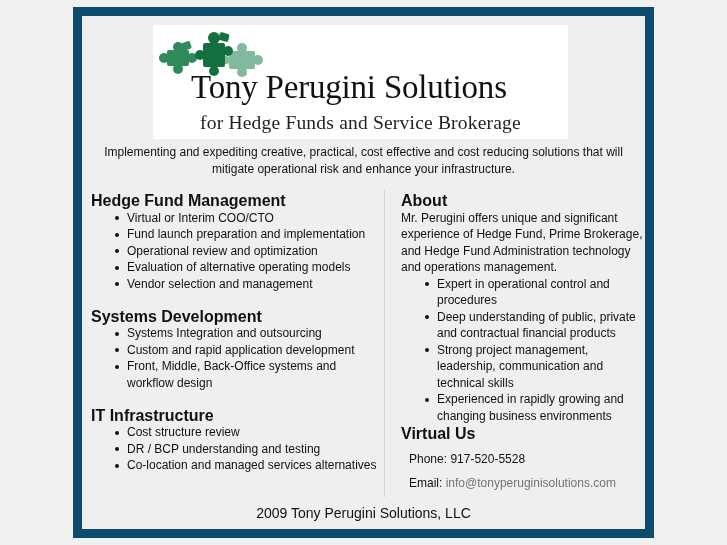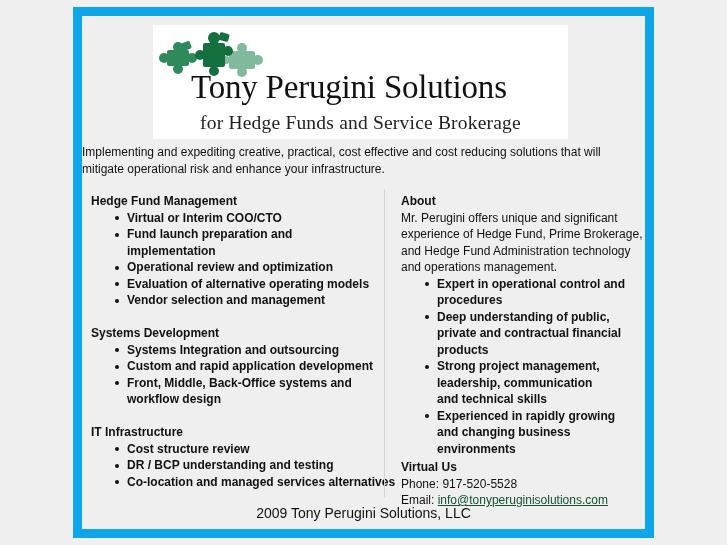--- a/index.html
+++ b/index.html
@@ -14,21 +14,21 @@
       font-family: "Liberation Sans", "DejaVu Sans", sans-serif;
       color: #111;
       font-size: 12px;
     }
     .outer {
       position: absolute;
       left: 73px;
       top: 7px;
       width: 563px;
       height: 513px;
-      border: 9px solid #0ea5e9;
+      border: 9px solid #0c4a6e;
       background: #efefef;
     }
     .logo {
       position: absolute;
       left: 71px;
       top: 9px;
       width: 415px;
       height: 114px;
       background: #ffffff;
       overflow: hidden;
@@ -52,20 +52,21 @@
       font-size: 19.5px;
       color: #222;
       white-space: nowrap;
       letter-spacing: 0.2px;
     }
     .tagline {
       position: absolute;
       left: 0;
       top: 128px;
       width: 563px;
+      text-align: center;
       font-size: 12px;
       line-height: 16.5px;
       color: #111;
     }
     .col-left {
       position: absolute;
       left: 9px;
       top: 177px;
       width: 290px;
     }
@@ -74,29 +75,28 @@
       left: 302px;
       top: 173px;
       width: 250px;
       border-left: 1px solid #d4d4d4;
       padding-left: 16px;
       padding-top: 4px;
       height: 304px;
     }
     .section-title {
       font-weight: bold;
-      font-size: 12px;
+      font-size: 16px;
       line-height: 16.5px;
       margin: 0;
     }
     ul {
       margin: 0 0 16.5px 0;
       padding: 0 0 0 36px;
       list-style: none;
-      font-weight: bold;
     }
     li {
       position: relative;
       line-height: 16.5px;
       font-size: 12px;
     }
     li::before {
       content: "";
       position: absolute;
       left: -12px;
@@ -105,24 +105,23 @@
       height: 4px;
       border-radius: 50%;
       background: #111;
     }
     .about-text {
       line-height: 16.5px;
       margin: 0;
       width: 245px;
     }
     .col-right ul { padding-left: 36px; margin-bottom: 2px; }
-    .contact-line { line-height: 16.5px; margin: 0; }
+    .contact-line { line-height: 16.5px; margin: 8px; }
     a.email {
-      color: #14532d;
-      text-decoration: underline;
+      color: #737373;
     }
     .footer {
       position: absolute;
       left: 0;
       top: 489px;
       width: 563px;
       text-align: center;
       font-size: 14px;
       color: #111;
     }

